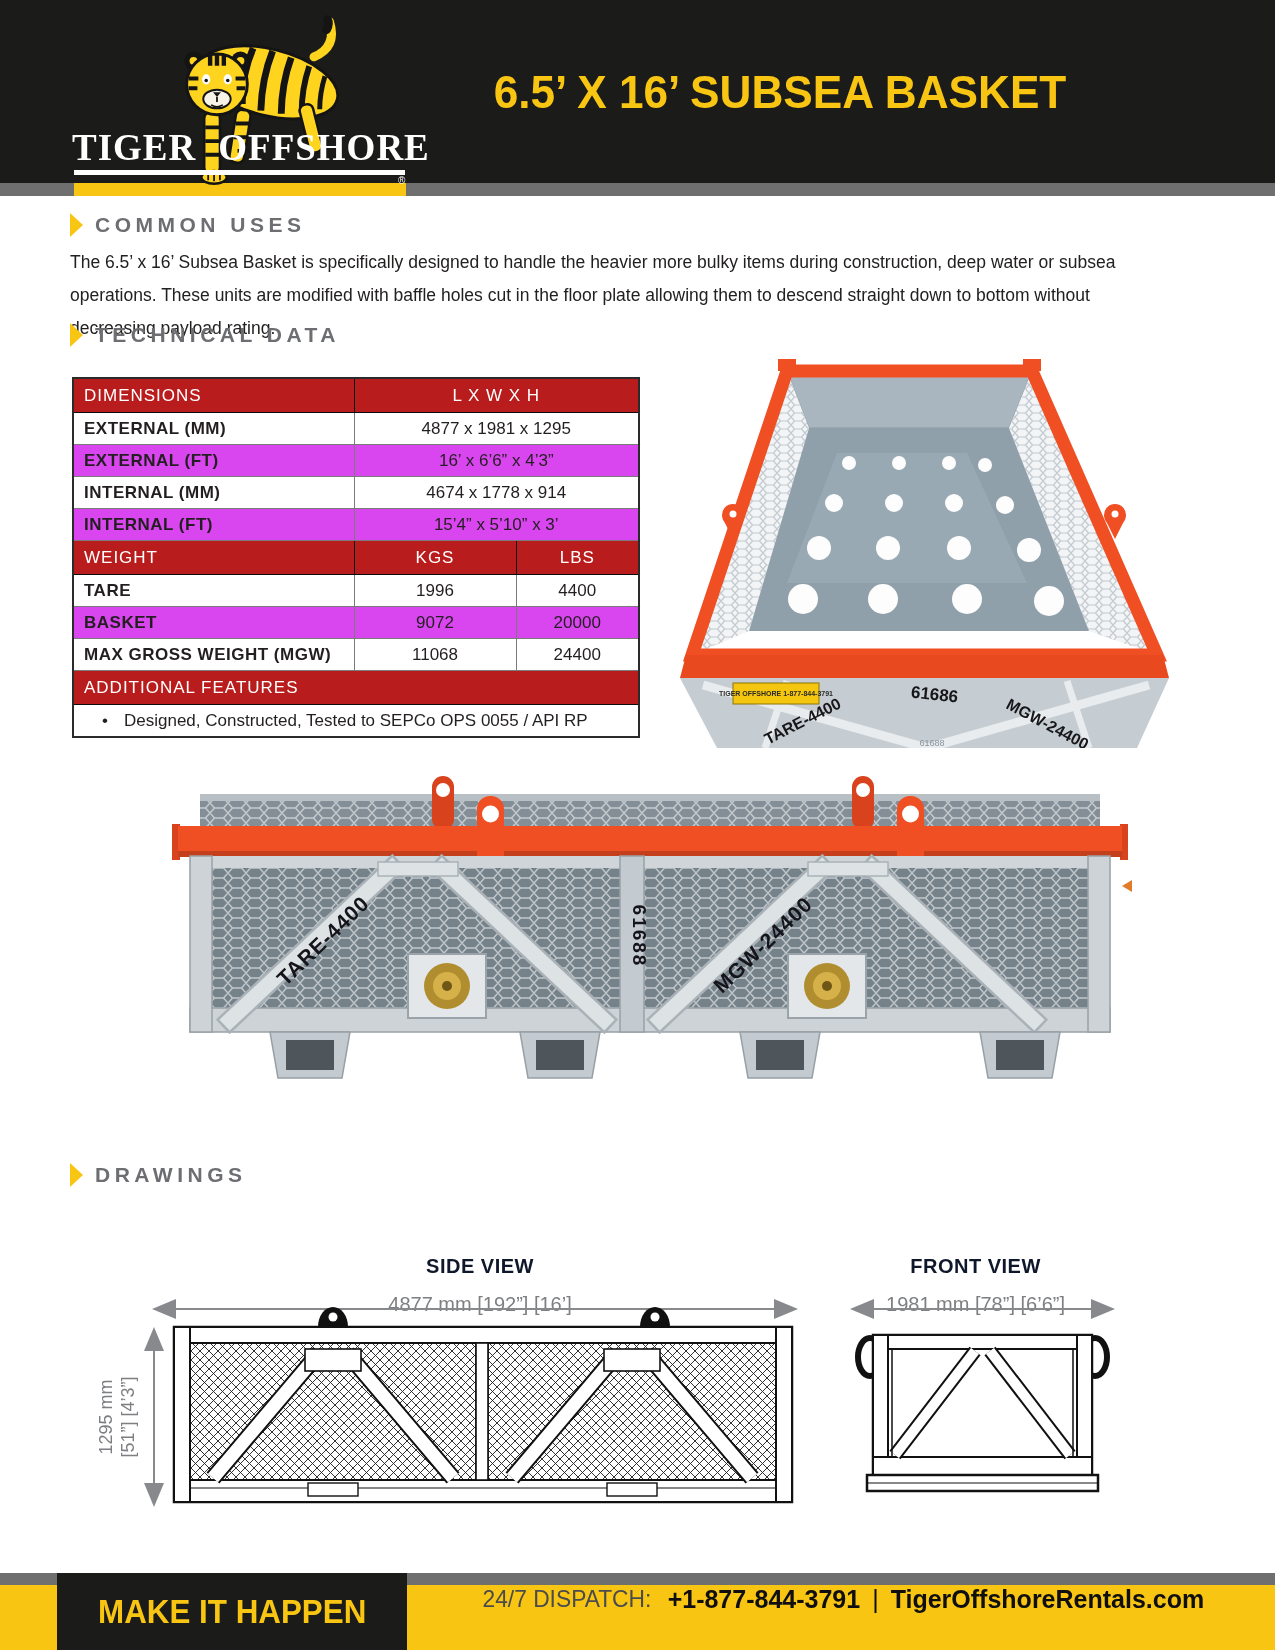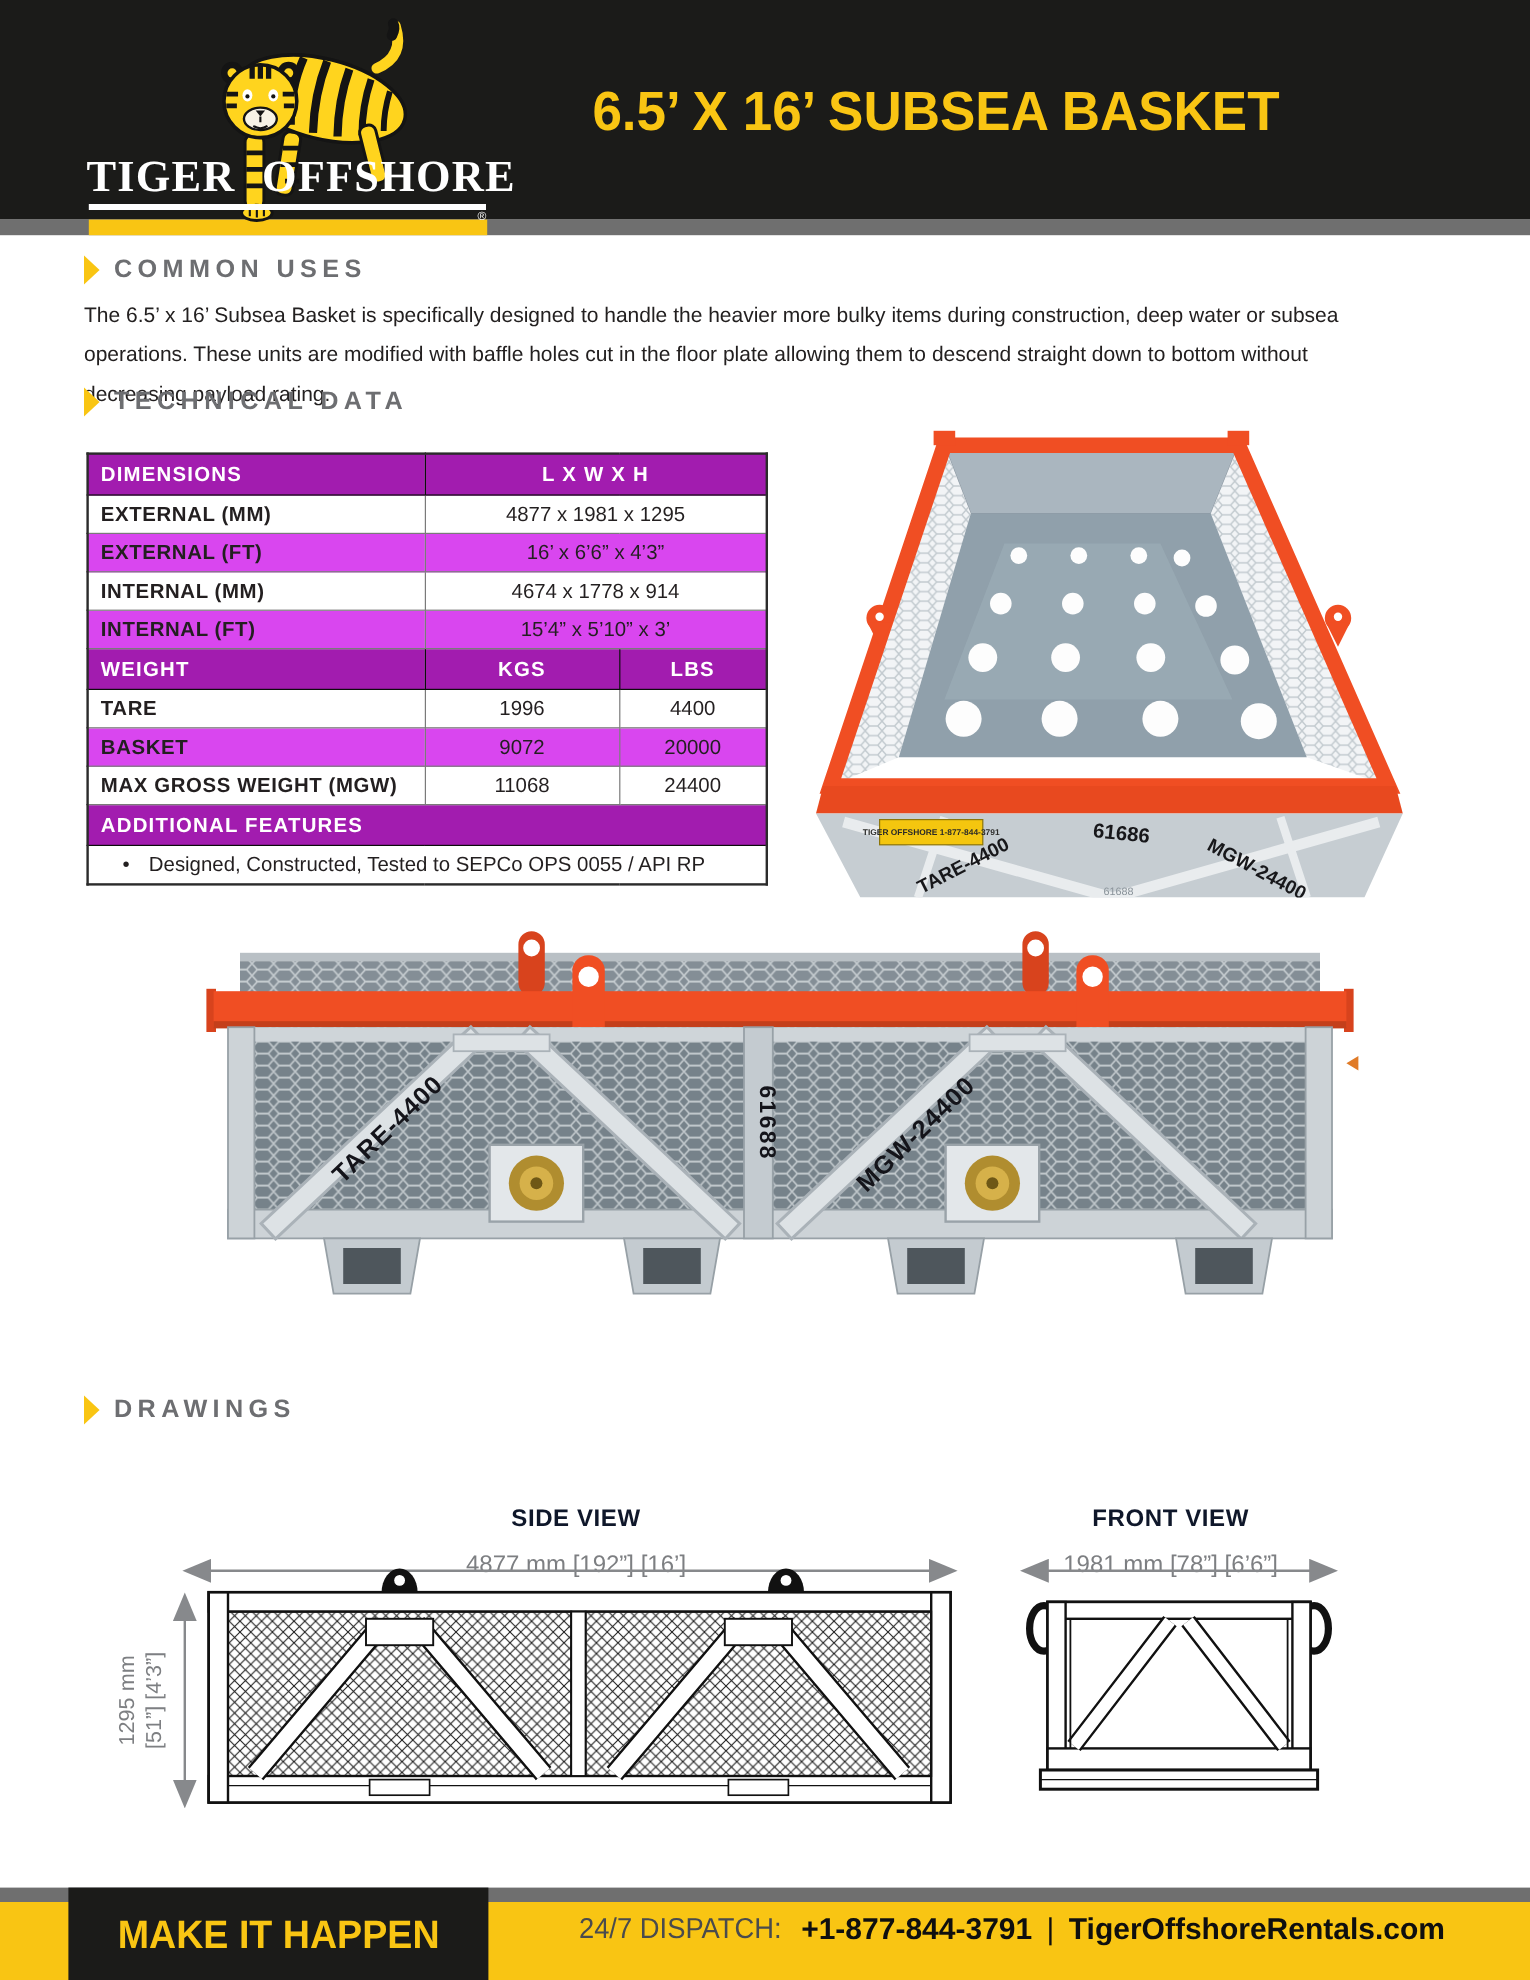--- a/index.html
+++ b/index.html
@@ -28,21 +28,21 @@
         border-bottom:12px solid transparent;margin-right:12px;}
   .sec h2{margin:0;font-size:21px;letter-spacing:4.5px;color:#6d6e71;font-weight:bold;}
 
   .para{position:absolute;left:70px;top:246px;width:1078px;font-size:17.5px;line-height:33px;color:#232020;}
 
   
   .tblwrap{position:absolute;left:72px;top:377px;}
   table.tbl{border-collapse:collapse;border:2px solid #2b2b2b;table-layout:fixed;}
   .tbl td{border:1px solid #7a7a7a;height:31px;font-size:17px;padding:0 0 0 10px;}
   .tbl td.c{text-align:center;padding:0;}
-  .tbl tr.hdr td{background:#a21caf;color:#ffffff;font-weight:bold;letter-spacing:1px;border-color:#0c0c0c;height:33px;}
+  .tbl tr.hdr td{background:#b91c1c;color:#ffffff;font-weight:normal;letter-spacing:1px;border-color:#0c0c0c;height:33px;}
   .tbl tr.gray td{background:#d946ef;}
   .tbl td.lbl{font-weight:bold;letter-spacing:0.5px;}
   .tbl td.feat{padding-left:28px;}
   .tbl .bullet{display:inline-block;width:22px;}
 
   
   .photo1{position:absolute;left:637px;top:333px;width:578px;height:415px;}
   .photo2{position:absolute;left:120px;top:768px;width:1065px;height:322px;}
 
   
@@ -51,21 +51,21 @@
   .dlabel .dim{margin-top:3px;font-size:20px;color:#7d7f82;}
   .dsvg{position:absolute;}
 
   
   .footer-stripe{position:absolute;top:1573px;left:0;width:1275px;height:12px;background:#6f6f6f;}
   .footer-bar{position:absolute;top:1585px;left:0;width:1275px;height:65px;background:#f9c513;}
   .footer-black{position:absolute;top:1573px;left:57px;width:350px;height:77px;background:#1b1b19;
                 display:flex;align-items:center;justify-content:center;z-index:2;}
   .tagline{color:#f9c513;font-size:33px;font-weight:bold;transform:scaleX(0.95);white-space:nowrap;}
   .footer-contact{position:absolute;top:1585px;left:407px;width:868px;height:46px;display:flex;
-                  align-items:center;justify-content:center;gap:12px;z-index:2;}
+                  align-items:flex-start;justify-content:center;gap:12px;z-index:2;}
   .dispatch{font-size:24px;color:#4a4b4d;transform:scaleX(0.95);}
   .phone{font-size:25px;color:#0f0f0f;font-weight:bold;}
   .sep{font-size:25px;color:#0f0f0f;}
   .site{font-size:25px;color:#0f0f0f;font-weight:bold;}
 </style>
 </head>
 <body>
 
 <div class="page">
 

